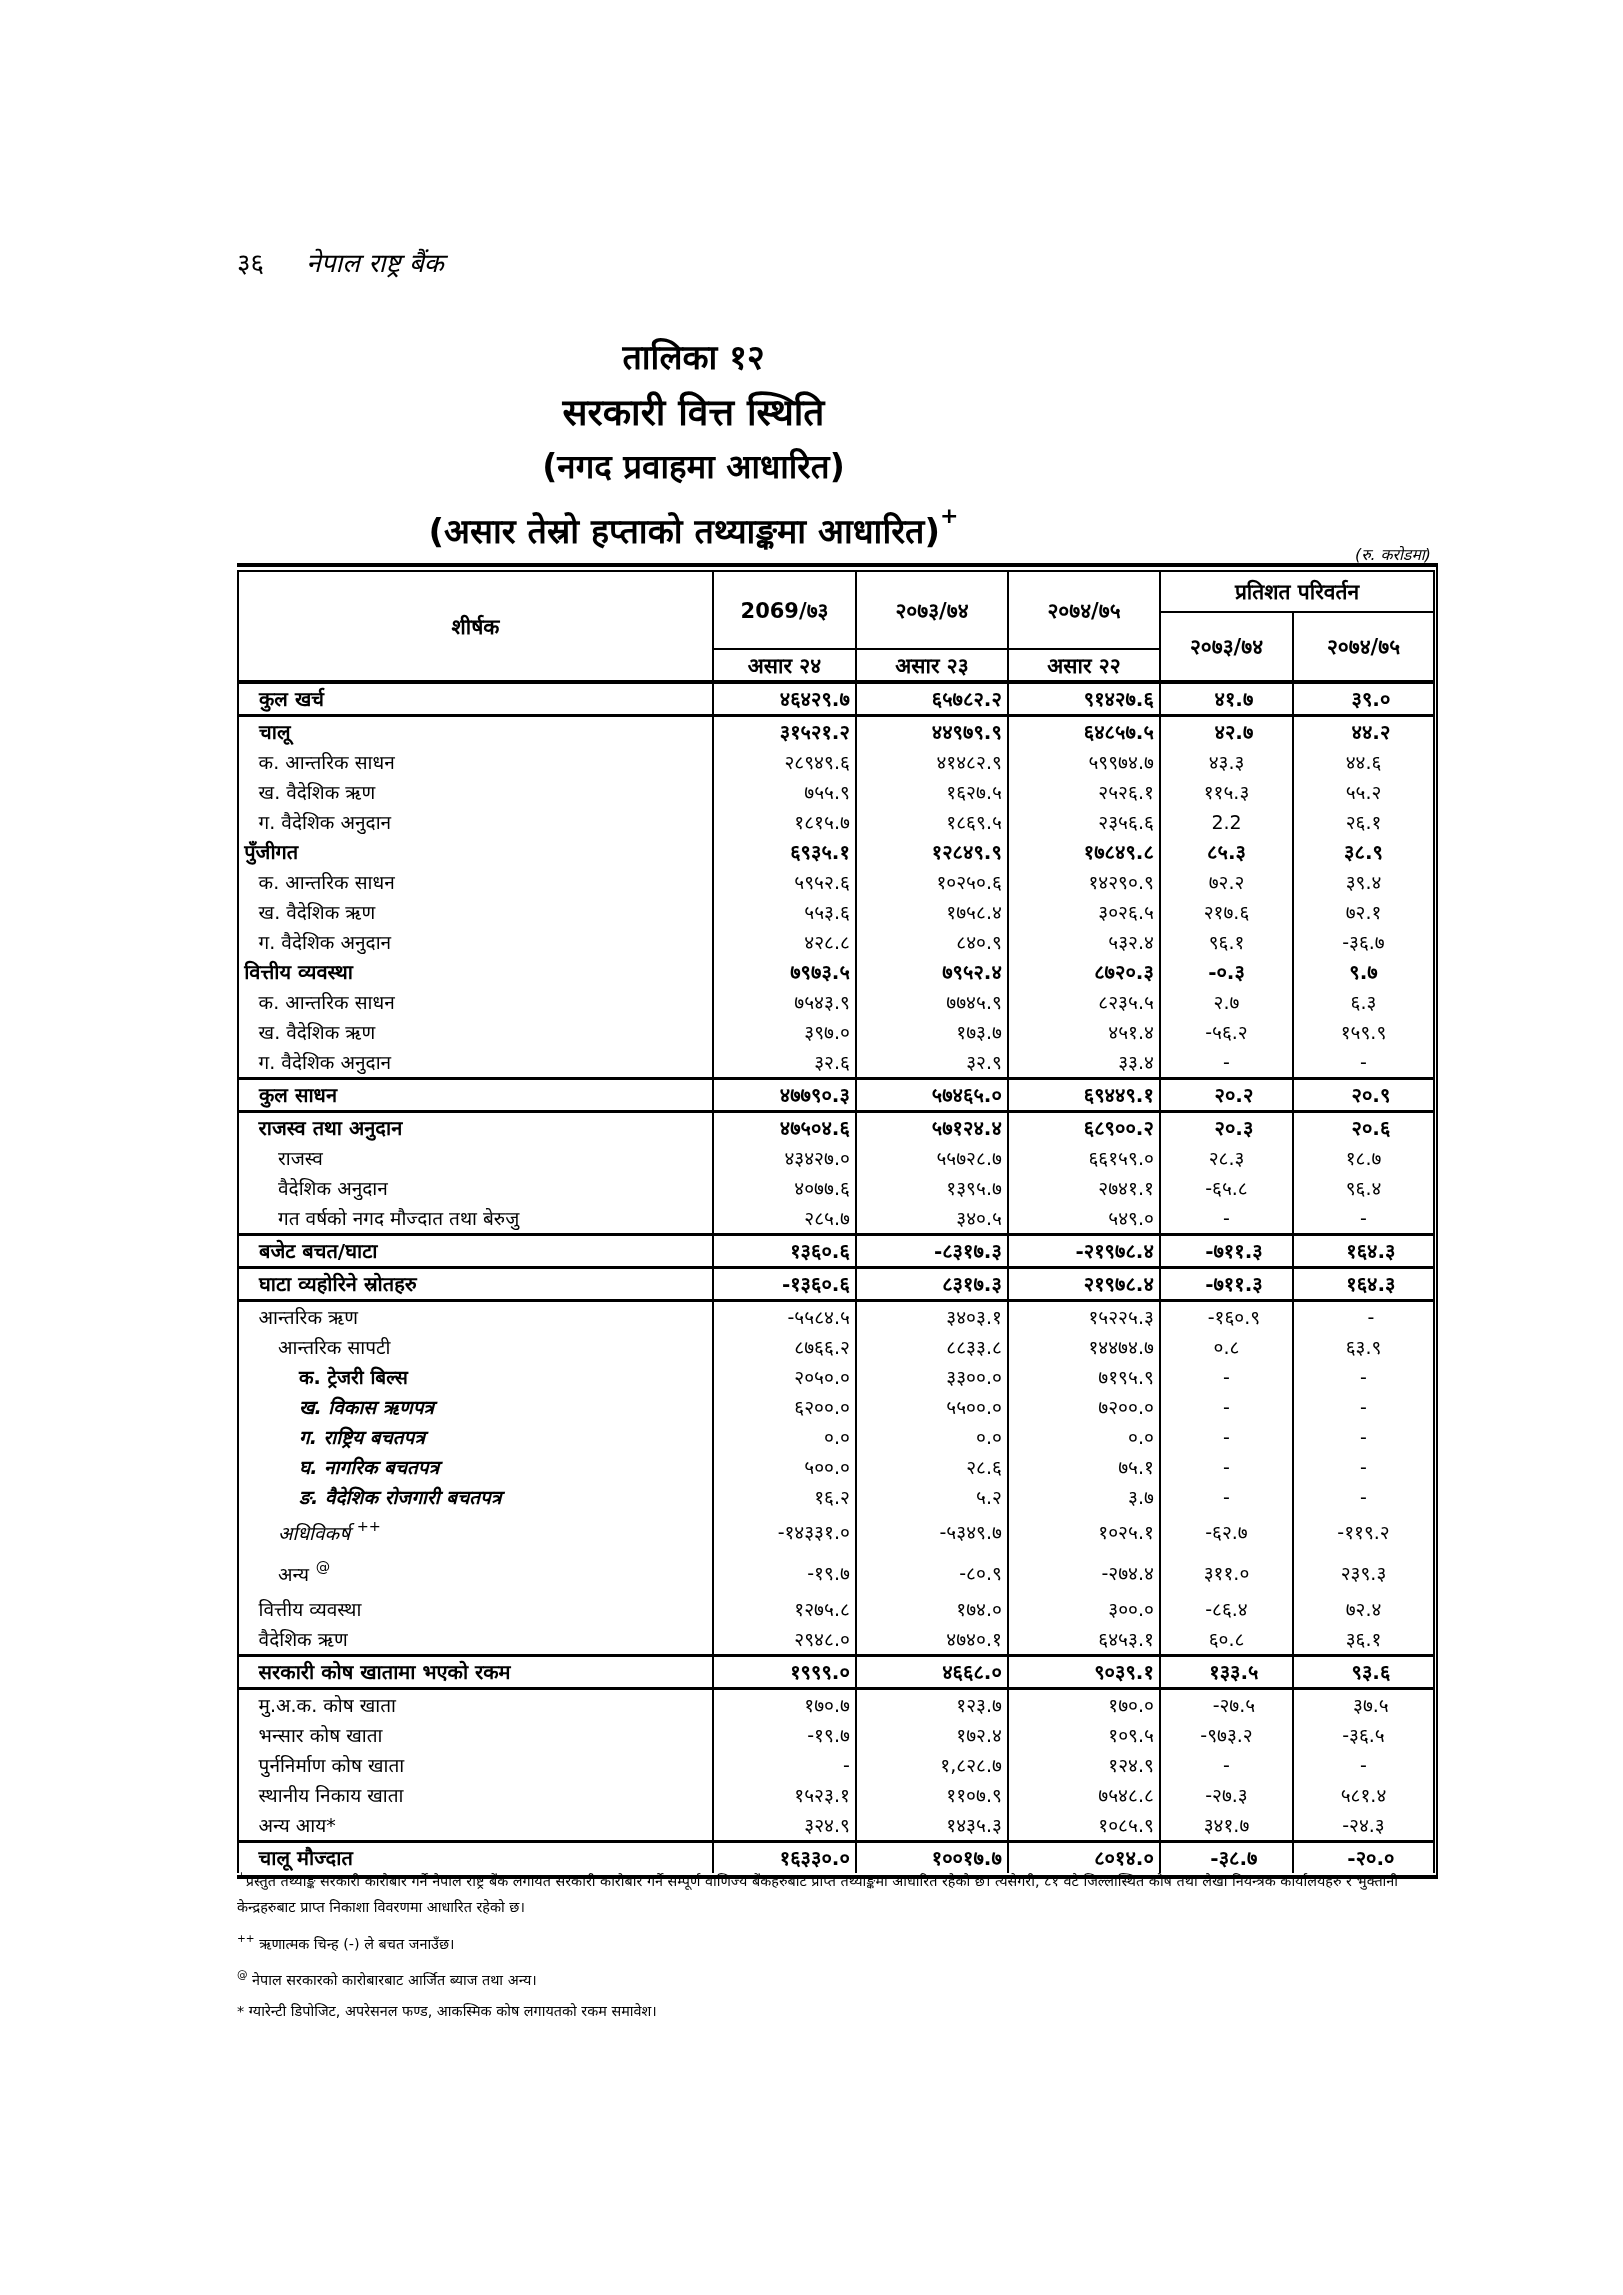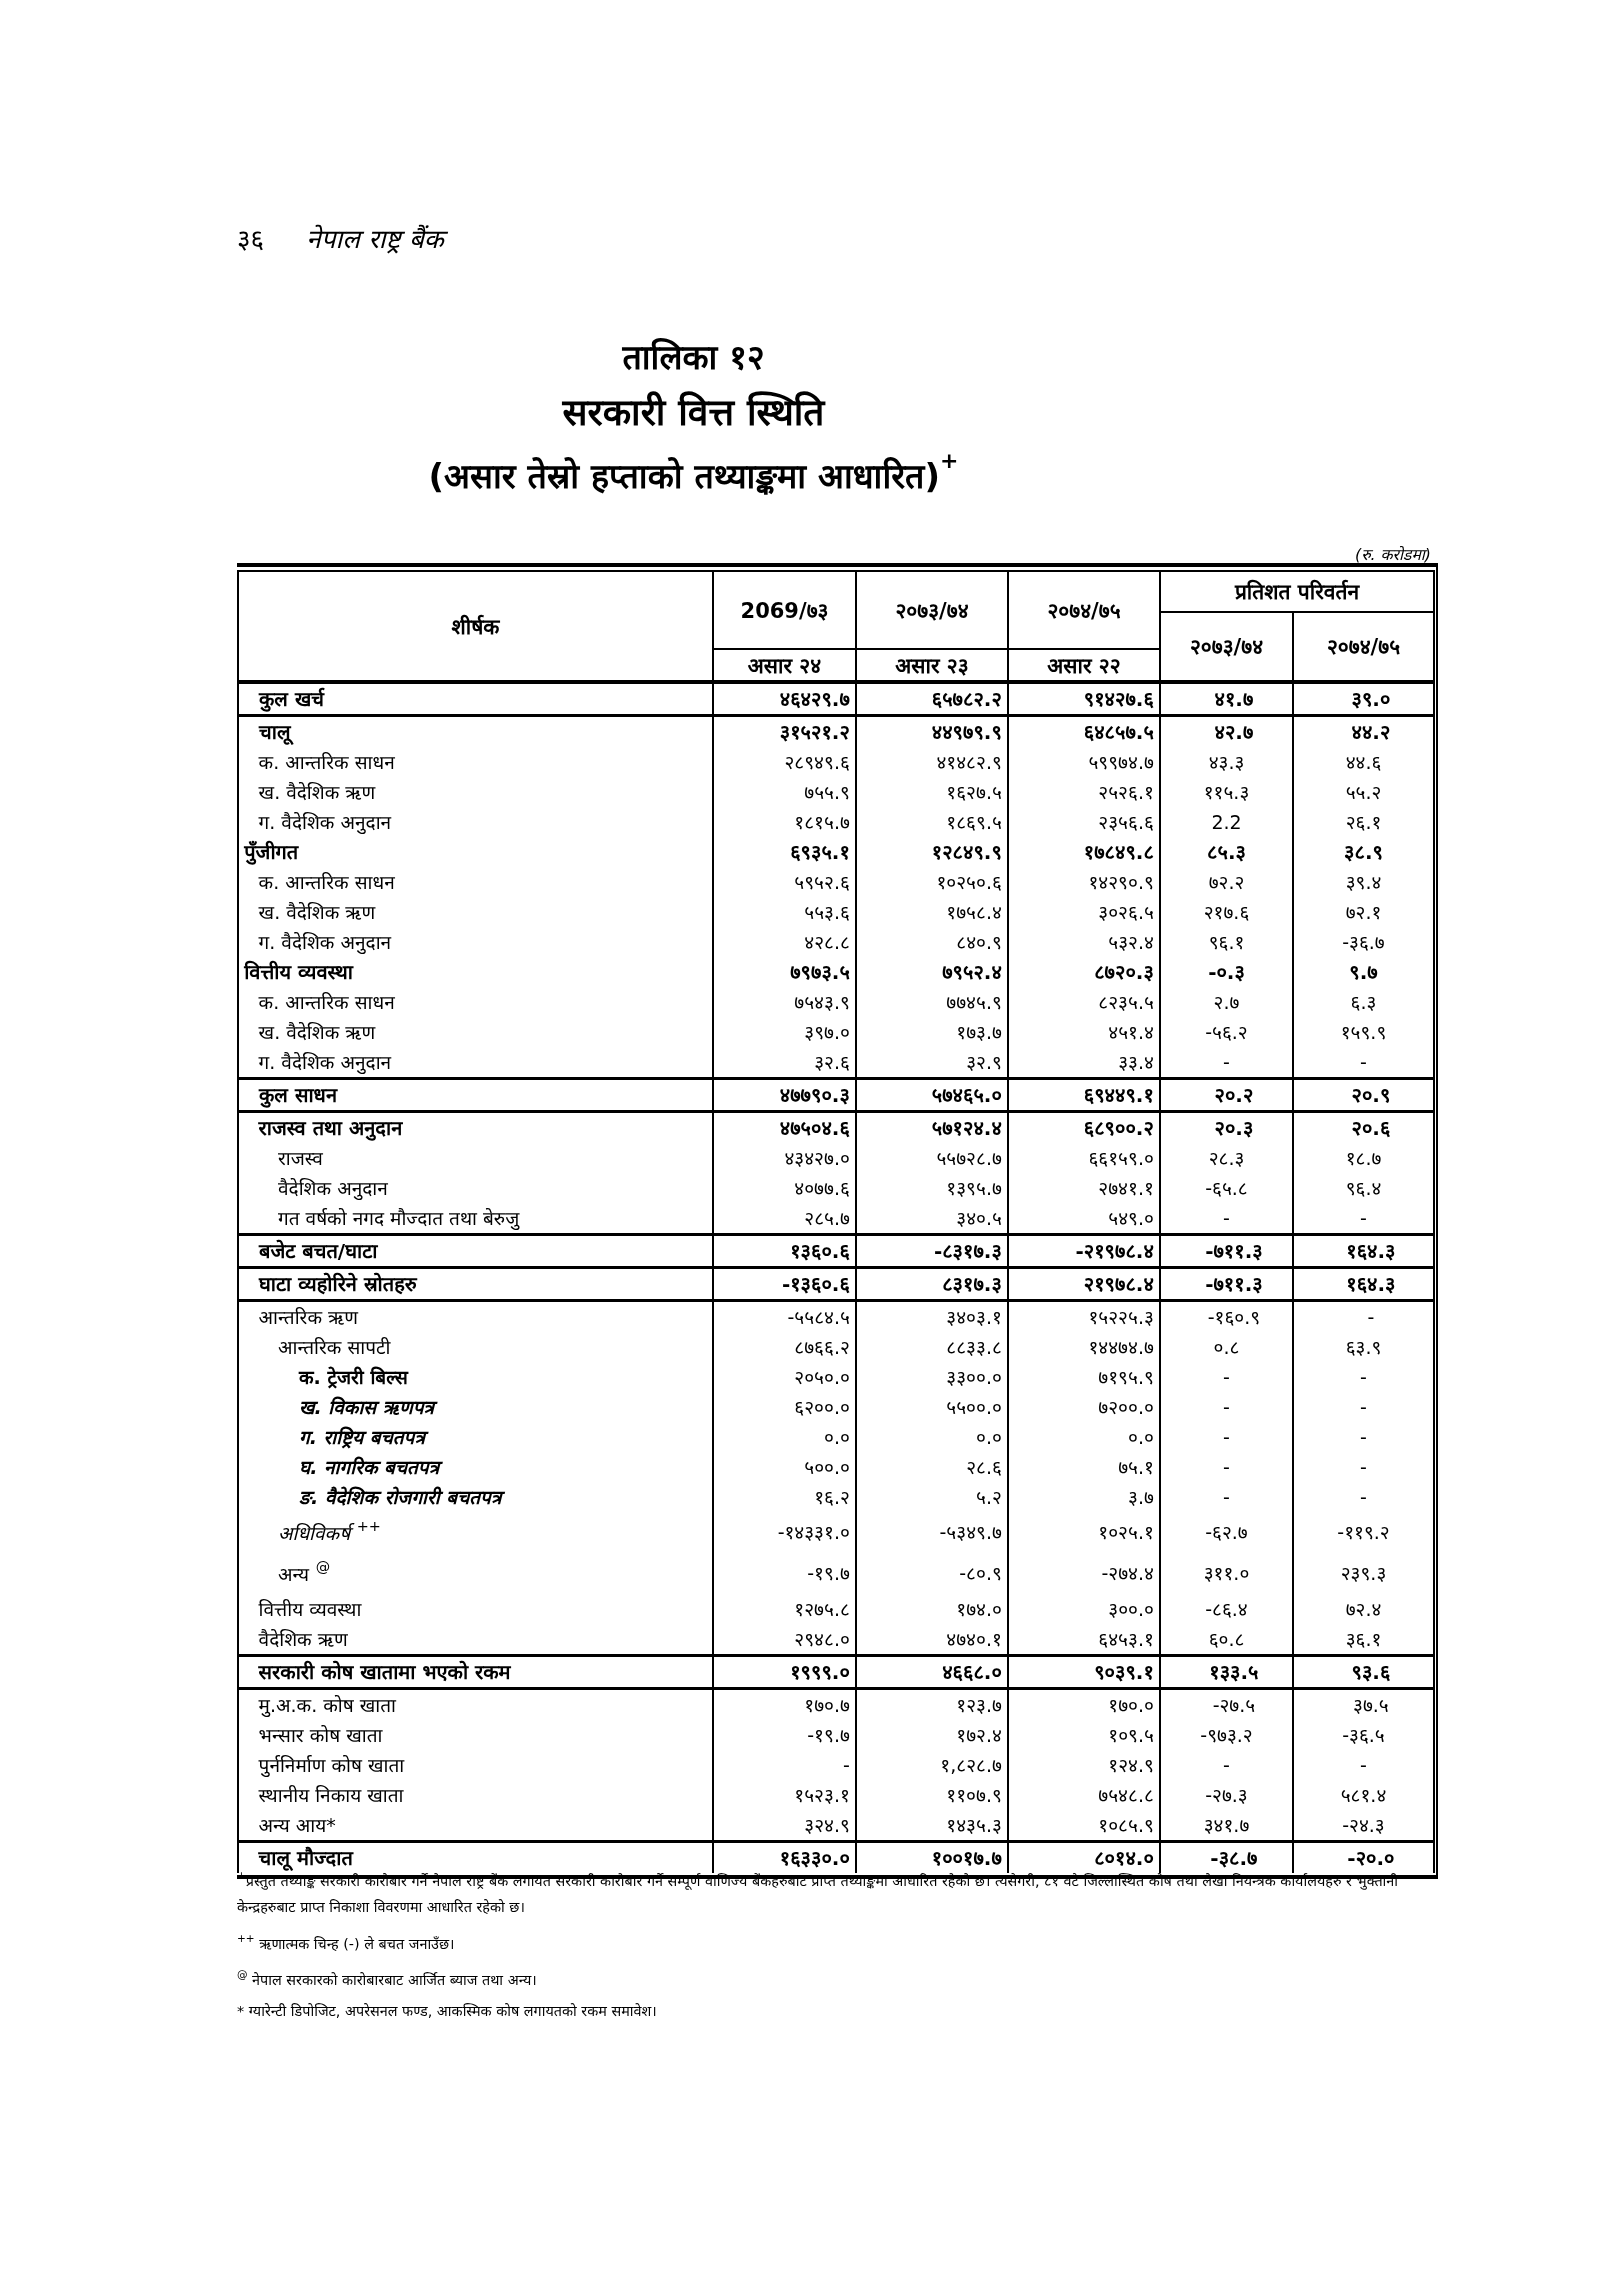--- a/index.html
+++ b/index.html
@@ -1,17 +1,17 @@
 <!DOCTYPE html>
 <html style="font-size:10.5px"><head>
 <meta charset="utf-8">
 <style>
   html, body { margin: 0; padding: 0; background: #ffffff; }
   body { width: 1623px; height: 2295px; position: relative; font-family: "DejaVu Sans", sans-serif; color: #000; }
-  .running-head { position: absolute; left: 237px; top: 220px; font-size: 26px; font-style: italic; }
+  .running-head { position: absolute; left: 237px; top: 244px; font-size: 26px; font-style: italic; }
   .running-head .pno { margin-right: 34px; font-style: normal; }
   .titles { position: absolute; left: 0; width: 1387px; top: 340px; text-align: center; font-weight: bold; }
   .titles div { line-height: 1.0; }
   .t1 { font-size: 34px; margin-bottom: 19.6px; }
   .t2 { font-size: 37px; margin-bottom: 19.6px; }
   .t3 { font-size: 33px; margin-bottom: 22px; }
   .t4 { font-size: 34px; }
   .t4 sup { font-size: 22px; vertical-align: 19.6px; }
   .unit { position: absolute; top: 543px; right: 192px; font-size: 15.7px; font-style: italic; }
   .table-wrap { position: absolute; left: 237px; top: 563px; width: 1196px; border-top: 4.6px solid #000; border-bottom: 4.6px solid #000; border-right: 2px solid #000; padding: 2.6px 2.6px 2.6px 0; }
@@ -38,20 +38,21 @@
 <body>
 
 <div class="running-head">
   <span class="pno">३६</span>
   <span>नेपाल राष्ट्र बैंक</span>
 </div>
 
 <div class="titles">
   <div class="t1">तालिका १२</div>
   <div class="t2">सरकारी वित्त स्थिति</div>
+  <div class="t3">(नगद प्रवाहमा आधारित)</div>
   <div class="t4"><span>(असार तेस्रो हप्ताको तथ्याङ्कमा आधारित)</span><sup>+</sup></div>
 </div>
 
 <div class="unit">(रु. करोडमा)</div>
 
 <div class="table-wrap">
 <table>
   <colgroup>
         <col class="c0">
         <col class="c1">

